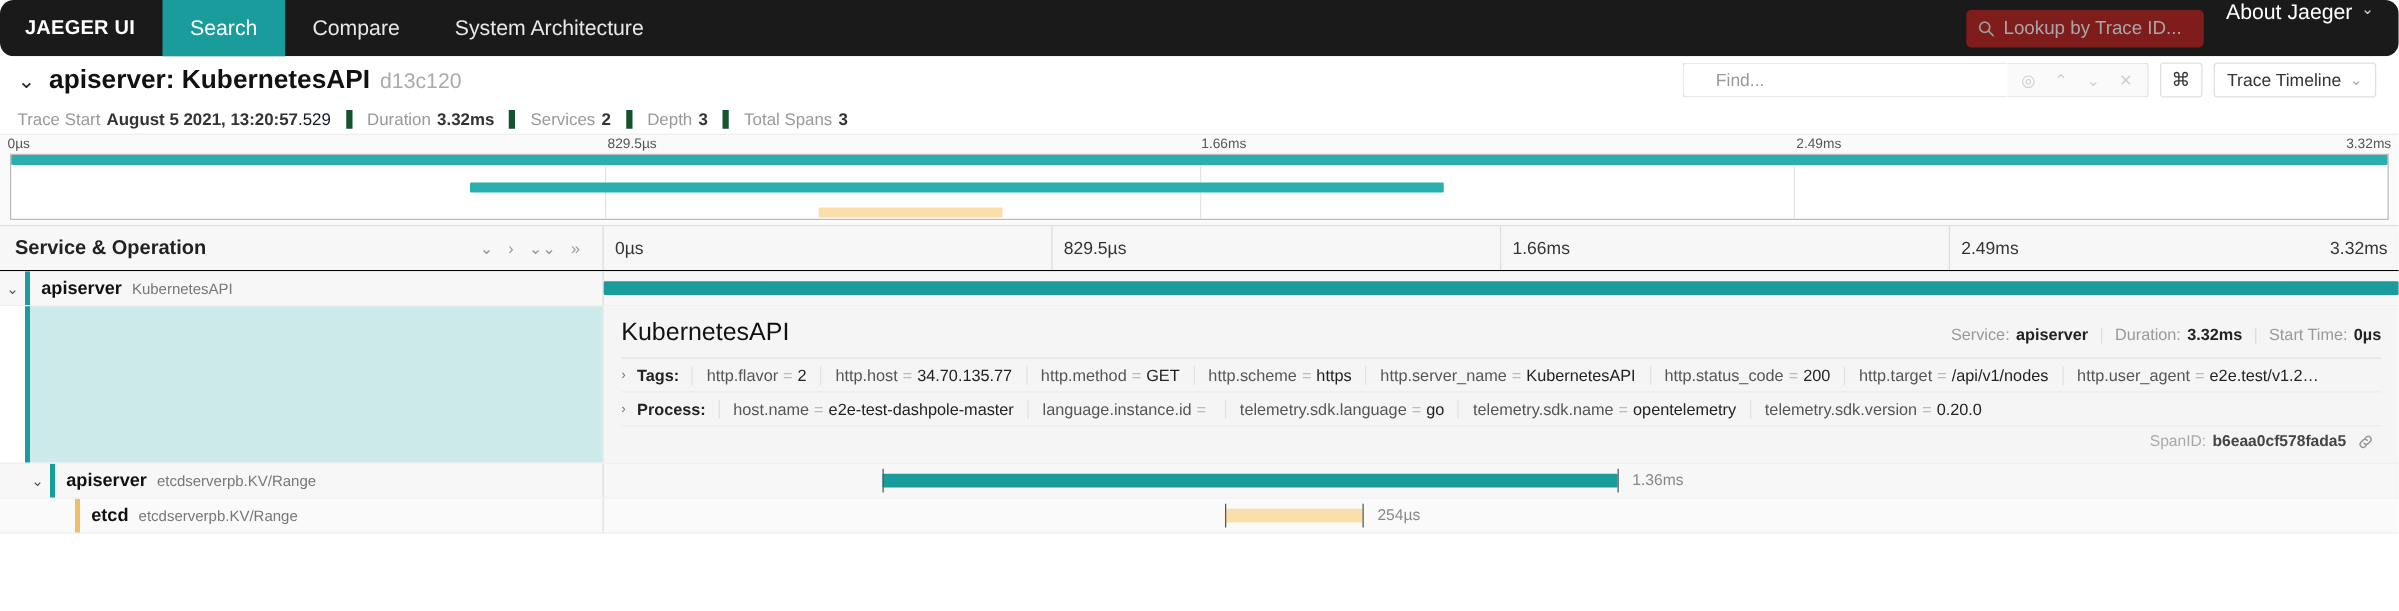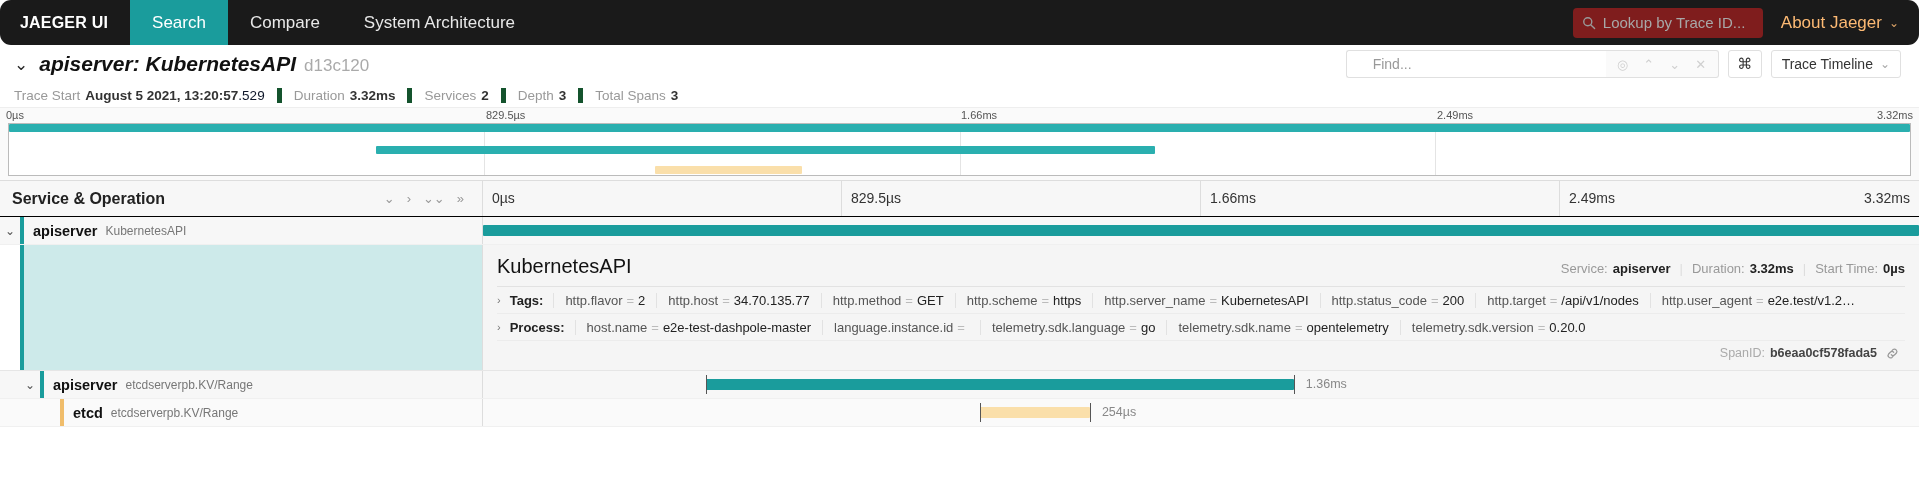--- a/index.html
+++ b/index.html
@@ -43,36 +43,36 @@
     align-self: center;
     background: #7f1d1d;
     border-radius: 4px;
     height: 30px;
     width: 190px;
     padding: 0 9px;
     margin-right: 18px;
   }
   .trace-lookup .ph { color: #a8a8a8; font-size: 15px; margin-left: 7px; }
   .about {
-    display: flex; align-items: center;
+    display: flex; 
     padding: 0 20px 0 0;
-    font-size: 17px; color: #fdba74; cursor: pointer;
+    font-size: 17px; color: #ffffff; cursor: pointer;
   }
   .caret-dn { margin-left: 7px; font-size: 12px; opacity: .85; }
 
   
   .trace-head {
     height: 38px;
     display: flex; align-items: center;
     padding: 0 18px 0 14px;
     background: #fff;
   }
   .th-chev { font-size: 17px; color: #2b2b2b; margin-right: 11px; }
   .th-title { font-size: 21px; color: #111; }
-  .th-title b { font-weight: bold; font-style: italic; }
+  .th-title b { font-weight: bold; }
   .th-id { color: #aaa; font-size: 17px; margin-left: 8px; font-weight: normal; }
   .th-spacer { flex: 1; }
 
   .find-wrap { display: flex; align-items: stretch; height: 28px; }
   .find-input {
     width: 260px; height: 28px;
     border: 1px solid #e0e0e0; border-right: none;
     border-radius: 3px 0 0 3px;
     padding: 0 26px;
     font-size: 14px; color: #999;

